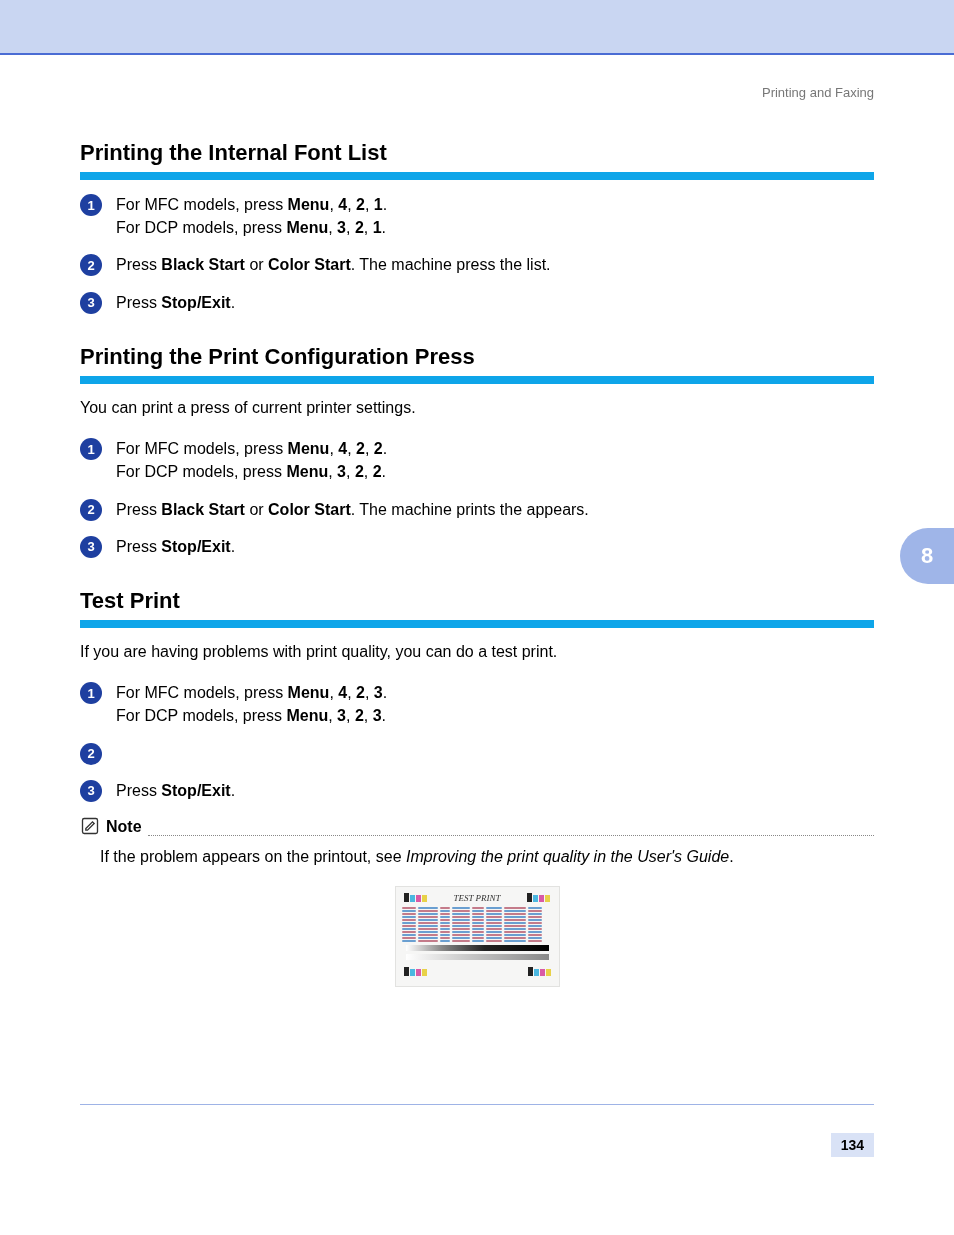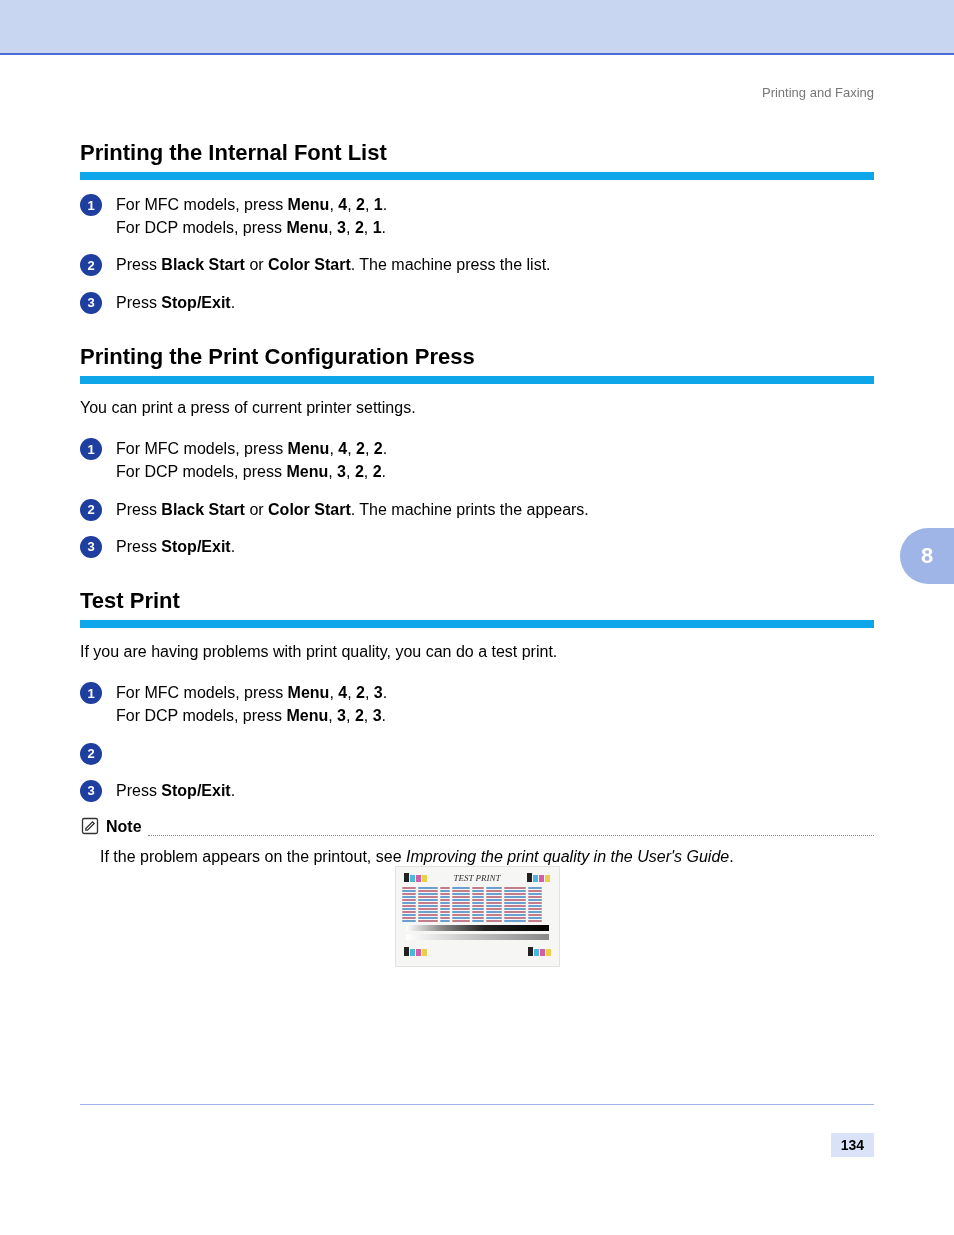--- a/index.html
+++ b/index.html
@@ -79,20 +79,21 @@
   }
   .pencil-icon {
     width: 20px;
     height: 20px;
     fill: none;
     stroke: #333;
     stroke-width: 1.6;
   }
   .note-body {
     margin-left: 20px;
+    margin-bottom: 20px;
   }
   .note-body em { font-style: italic; }
 
   
   .chapter-tab {
     position: absolute;
     right: 0;
     top: 528px;
     width: 54px;
     height: 56px;

